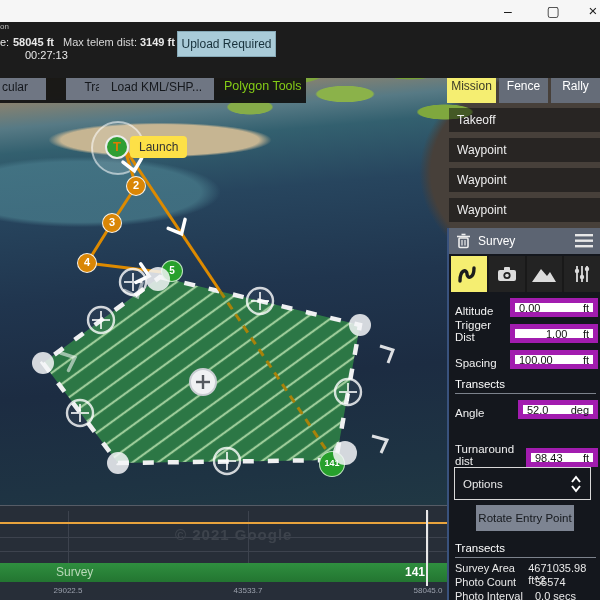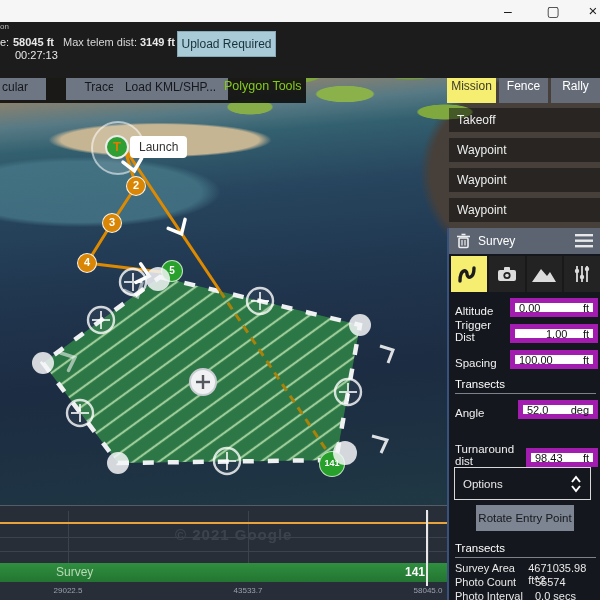--- a/index.html
+++ b/index.html
@@ -37,21 +37,21 @@
   #overlay-svg { left:0; top:0; width:600px; height:600px; z-index:5; pointer-events:none; }
 
   .marker { position:absolute; z-index:8; border-radius:50%; color:#fff;
     font-weight:bold; text-align:center; }
   .wp-orange { width:20px; height:20px; background:#d98606; border:1.5px solid rgba(255,255,255,.9);
     font-size:11px; line-height:17px; }
   .wp-green { background:#27a02c; border:1.5px solid rgba(255,255,255,.7); }
   .handle-white { position:absolute; z-index:9; width:24px; height:24px; border-radius:50%;
     background:rgba(244,246,248,.85); }
   #launch-pill { position:absolute; left:130px; top:136px; z-index:8; height:22px; padding:0 9px;
-    background:#ffffff; border-radius:4px; color:#333; font-size:12px; line-height:22px; }
+    background:#fde047; border-radius:4px; color:#333; font-size:12px; line-height:22px; }
   #launch-badge { left:105px; top:135px; width:24px; height:24px; background:#2f9e33;
     border:2px solid #ececec; color:#e07b00; font-size:13px; line-height:20px; }
 
   
   #maptools { left:0; top:70px; width:306px; height:33px; background:rgba(16,16,16,.92);
     z-index:20; color:#fff; }
   .mapbtn { position:absolute; top:4px; height:26px; background:#6f7683; color:#15181d;
     font-size:12px; text-align:center; line-height:26px; }
   #polygon-tools-title { position:absolute; left:224px; top:0; height:33px; line-height:33px;
     font-size:12.5px; color:#84cc16; }
@@ -181,27 +181,27 @@
     <div class="winbtn" style="left:578px; font-size:15px;">×</div>
   </div>
 
   <div id="telembar" class="abs">
     <div class="tl" style="left:0; top:0; font-size:8px; color:#bbb;">on</div>
     <div class="tl" style="left:0; top:14px;">e:</div>
     <div class="tl" style="left:13px; top:14px; font-weight:bold;">58045 ft</div>
     <div class="tl" style="left:63px; top:14px; color:#d8d8d8;">Max telem dist:</div>
     <div class="tl" style="left:140px; top:14px; font-weight:bold;">3149 ft</div>
     <div id="upload-btn">Upload Required</div>
-    <div class="tl" style="left:15px; top:27px;">00:27:13</div>
+    <div class="tl" style="left:25px; top:27px;">00:27:13</div>
   </div>
 
   <div id="maptools" class="abs">
     <div class="mapbtn" style="left:-16px; width:62px;">cular</div>
     <div class="mapbtn" style="left:66px; width:67px;">Trace</div>
-    <div class="mapbtn" style="left:113px; width:115px;">Load KML/SHP...</div>
+    <div class="mapbtn" style="left:99px; width:115px;">Load KML/SHP...</div>
     <div id="polygon-tools-title">Polygon Tools</div>
   </div>
 
   <div id="plan-tabs" class="abs">
     <div class="plan-tab active">Mission</div>
     <div class="plan-tab">Fence</div>
     <div class="plan-tab">Rally</div>
   </div>
 
   <div id="mission-list" class="abs">

